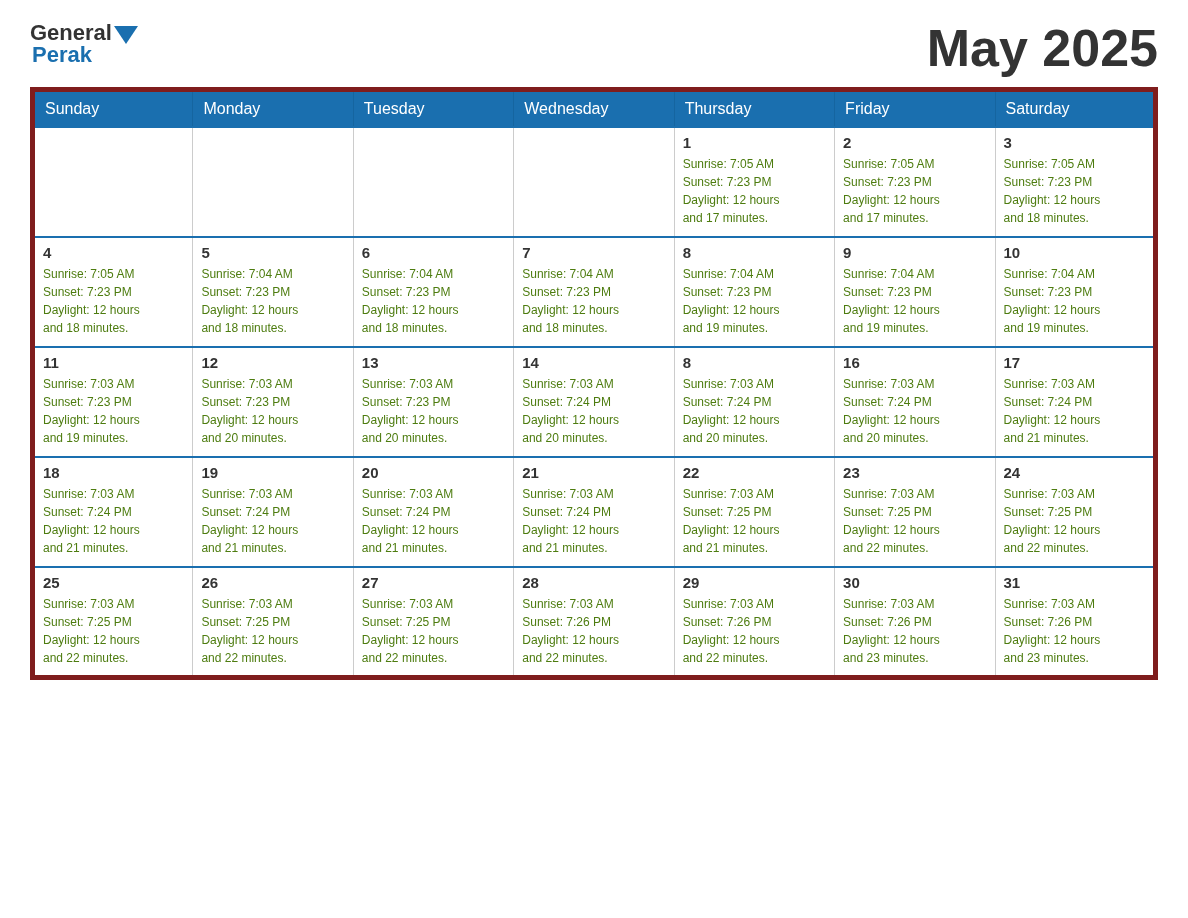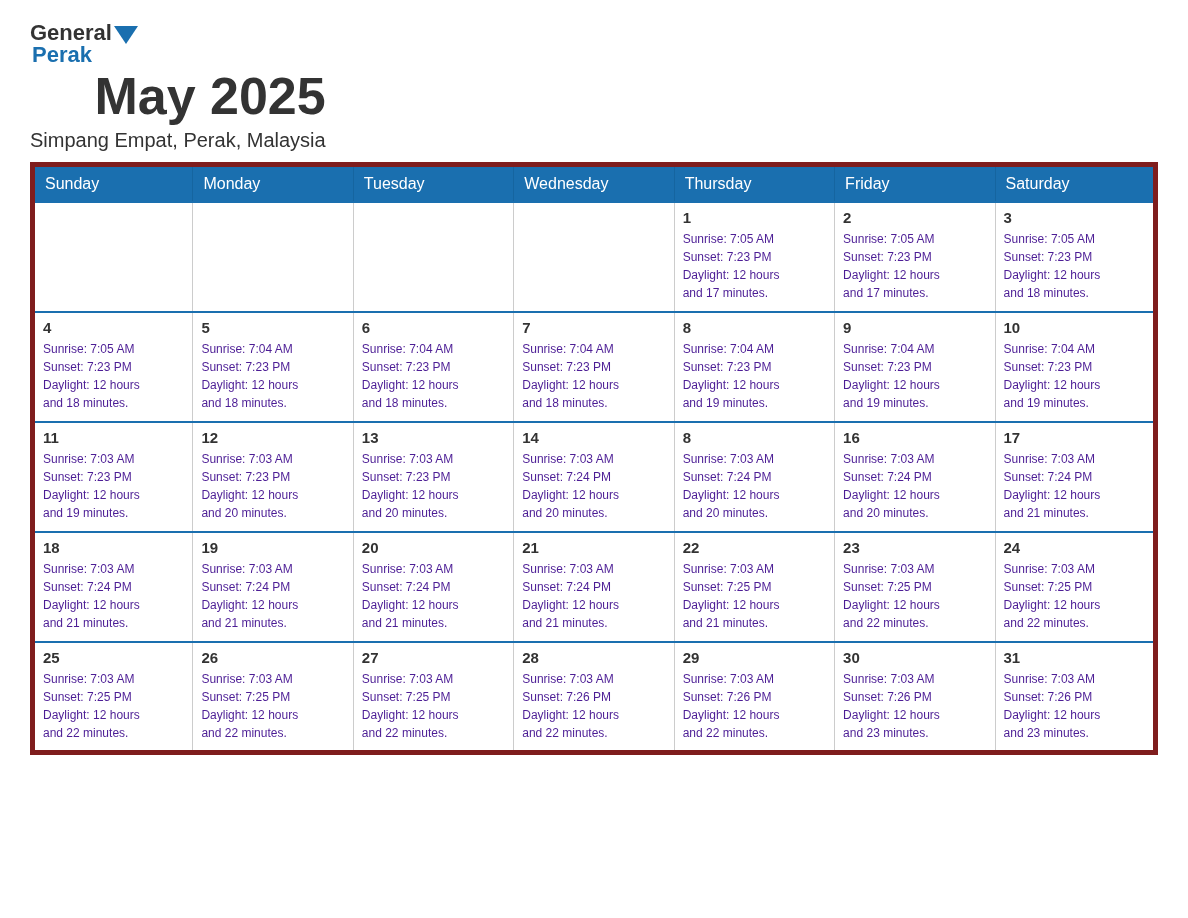--- a/index.html
+++ b/index.html
@@ -9,21 +9,20 @@
       color: #333;
       width: 1188px;
       min-height: 918px;
       padding: 20px 30px;
     }
     .header {
       display: flex;
       justify-content: space-between;
       align-items: flex-start;
       margin-bottom: 10px;
-      flex-direction: column;
     }
     .logo-text-general {
       font-size: 22px;
       font-weight: bold;
       color: #333;
     }
     .logo-text-blue {
       font-size: 22px;
       font-weight: bold;
       color: #1a6faf;
@@ -75,21 +74,21 @@
     }
     .day-number {
       font-size: 15px;
       font-weight: bold;
       color: #333;
       display: block;
       margin-bottom: 4px;
     }
     .day-info {
       font-size: 12px;
-      color: #4c1d95;
+      color: #4d7c0f;
       line-height: 1.5;
     }
     .empty-cell {
       background: #fff;
     }
     .calendar tr td {
       border-top: 2px solid #1a6faf;
     }
     .calendar thead tr th {
       border-top: 1px solid #1565a0;
@@ -117,21 +116,20 @@
     <div class="logo-line1">
       <span class="logo-text-general">General</span>
       <div class="logo-triangle"></div>
     </div>
     <div class="logo-line2">
       <span class="logo-text-blue">Perak</span>
     </div>
   </div>
   <div class="title-section">
     <div class="month-title">May 2025</div>
-    <div class="location-title">Simpang Empat, Perak, Malaysia</div>
   </div>
 </div>
 
 <table class="calendar">
   <thead>
     <tr>
     <th>Sunday</th>
         <th>Monday</th>
         <th>Tuesday</th>
         <th>Wednesday</th>

